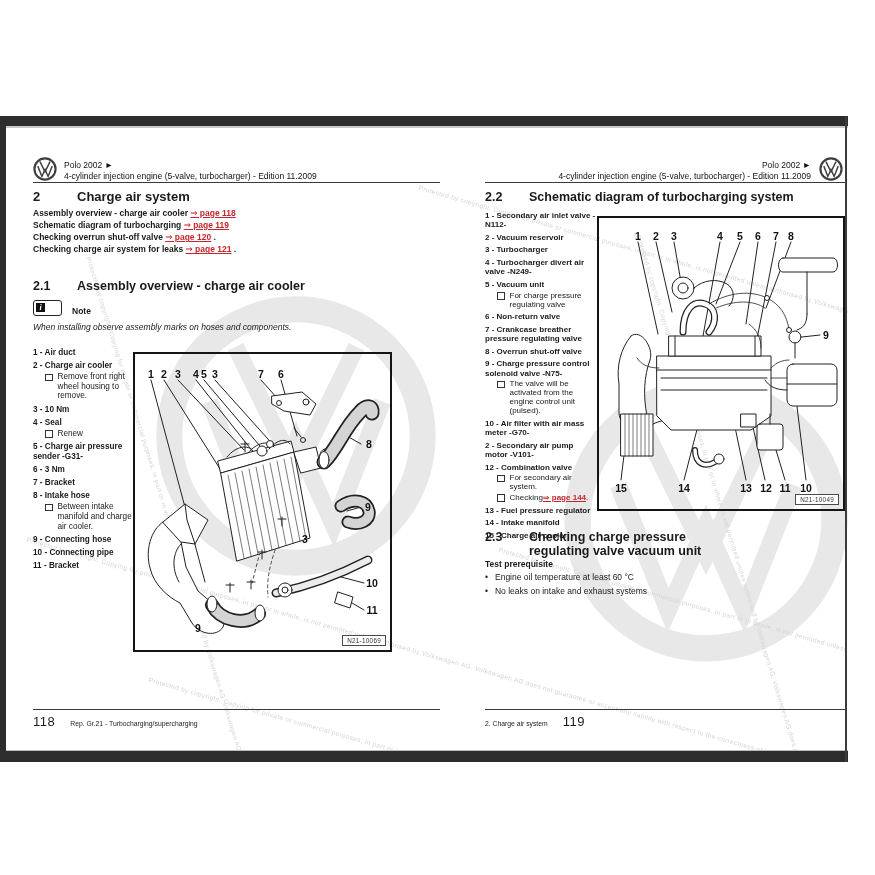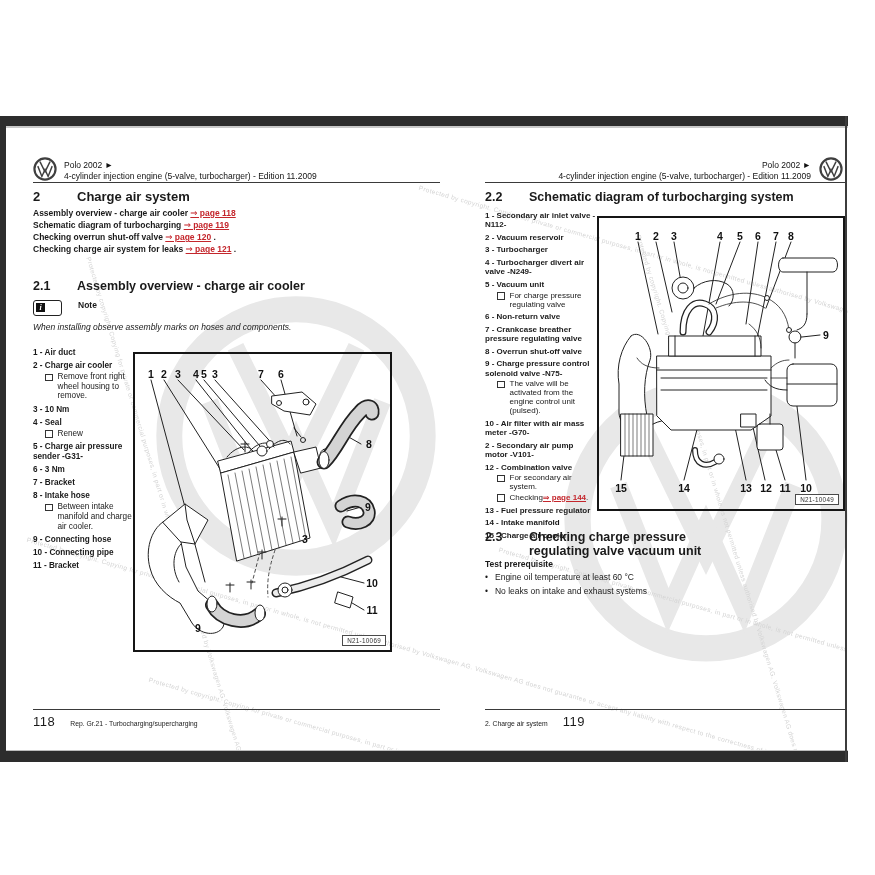--- a/index.html
+++ b/index.html
@@ -22,21 +22,21 @@
   .hdr-text{font-size:8.5px;line-height:11px;color:#111}
   .rule{position:absolute;height:1px;background:#3a3a3a}
   .h1{position:absolute;font-size:13px;font-weight:bold;display:flex}
   .h2{position:absolute;font-size:12.5px;font-weight:bold;display:flex}
   .num{display:inline-block;width:44px;flex:none}
 
   .toc{position:absolute;font-size:8.5px;font-weight:bold;line-height:10.6px}
   .toc-line{margin:0 0 1.5px 0}
   .plink{color:#c4262c;text-decoration:underline;font-weight:bold;cursor:pointer}
 
-  .note-row{position:absolute;display:flex;align-items:flex-start;gap:16px}
+  .note-row{position:absolute;display:flex;align-items:flex-end;gap:10px}
   .note-ico{display:inline-block;width:27px;height:14px;border:1.4px solid #222;border-radius:3px;position:relative;background:#fff}
   .note-ico::after{content:"i";position:absolute;left:2px;top:1.5px;width:9px;height:9.5px;background:#111;color:#fff;
        font:italic bold 8px "Liberation Serif","DejaVu Serif",serif;text-align:center;line-height:9.5px}
   .note-label{font-size:8.5px;font-weight:bold}
   .note-text{position:absolute;font-size:8.5px;font-style:italic}
 
   .plist{position:absolute}
   .plist-l{font-size:8.2px;line-height:9.6px}
   .plist-r{font-size:8px;line-height:9.1px}
   .part{margin-bottom:3.6px}

